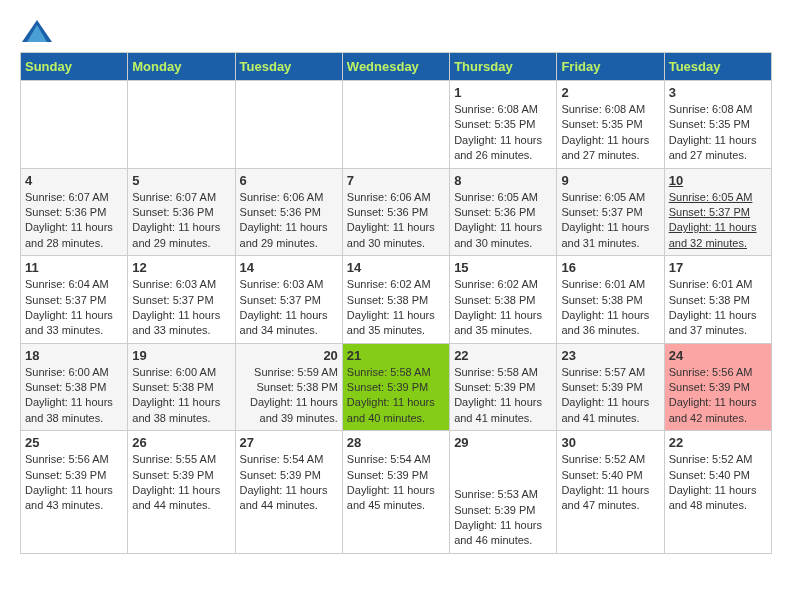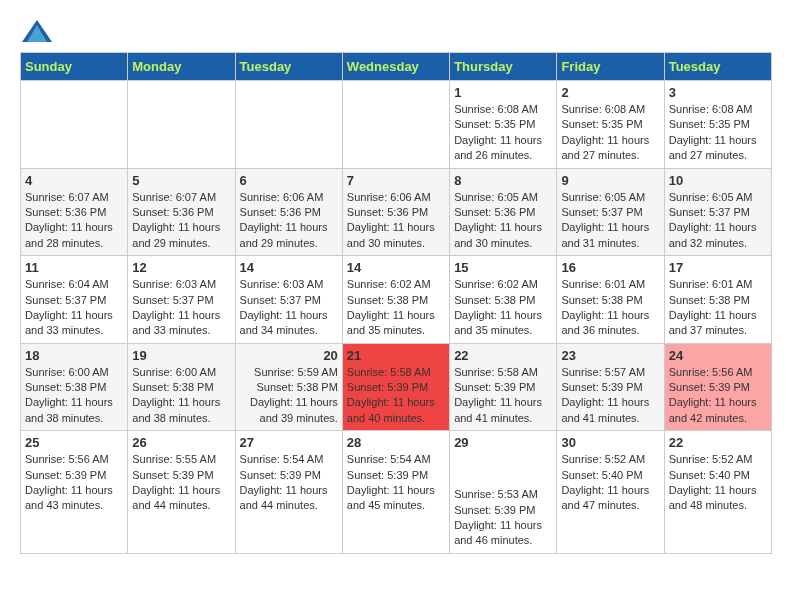--- a/index.html
+++ b/index.html
@@ -177,21 +177,21 @@
           <div class="day-info" style="white-space: pre-line;">Sunrise: 6:05 AM
 Sunset: 5:36 PM
 Daylight: 11 hours and 30 minutes.</div>
         </td>
         <td style="background-color: rgb(245, 245, 245);">
           <div class="day-number">9</div>
           <div class="day-info" style="white-space: pre-line;">Sunrise: 6:05 AM
 Sunset: 5:37 PM
 Daylight: 11 hours and 31 minutes.</div>
         </td>
-        <td style="background-color: rgb(245, 245, 245);">
+        <td style="background-color: rgb(245, 245, 245); text-decoration: underline;">
           <div class="day-number">10</div>
           <div class="day-info" style="white-space: pre-line;">Sunrise: 6:05 AM
 Sunset: 5:37 PM
 Daylight: 11 hours and 32 minutes.</div>
         </td>
       </tr>
       <tr>
         <td>
           <div class="day-number">11</div>
           <div class="day-info" style="white-space: pre-line;">Sunrise: 6:04 AM
@@ -247,21 +247,21 @@
           <div class="day-info" style="white-space: pre-line;">Sunrise: 6:00 AM
 Sunset: 5:38 PM
 Daylight: 11 hours and 38 minutes.</div>
         </td>
         <td style="background-color: rgb(245, 245, 245); text-align: right;">
           <div class="day-number">20</div>
           <div class="day-info" style="white-space: pre-line;">Sunrise: 5:59 AM
 Sunset: 5:38 PM
 Daylight: 11 hours and 39 minutes.</div>
         </td>
-        <td style="background-color: #ef4444;">
+        <td style="background-color: #84cc16;">
           <div class="day-number">21</div>
           <div class="day-info" style="white-space: pre-line;">Sunrise: 5:58 AM
 Sunset: 5:39 PM
 Daylight: 11 hours and 40 minutes.</div>
         </td>
         <td style="background-color: rgb(245, 245, 245);">
           <div class="day-number">22</div>
           <div class="day-info" style="white-space: pre-line;">Sunrise: 5:58 AM
 Sunset: 5:39 PM
 Daylight: 11 hours and 41 minutes.</div>

